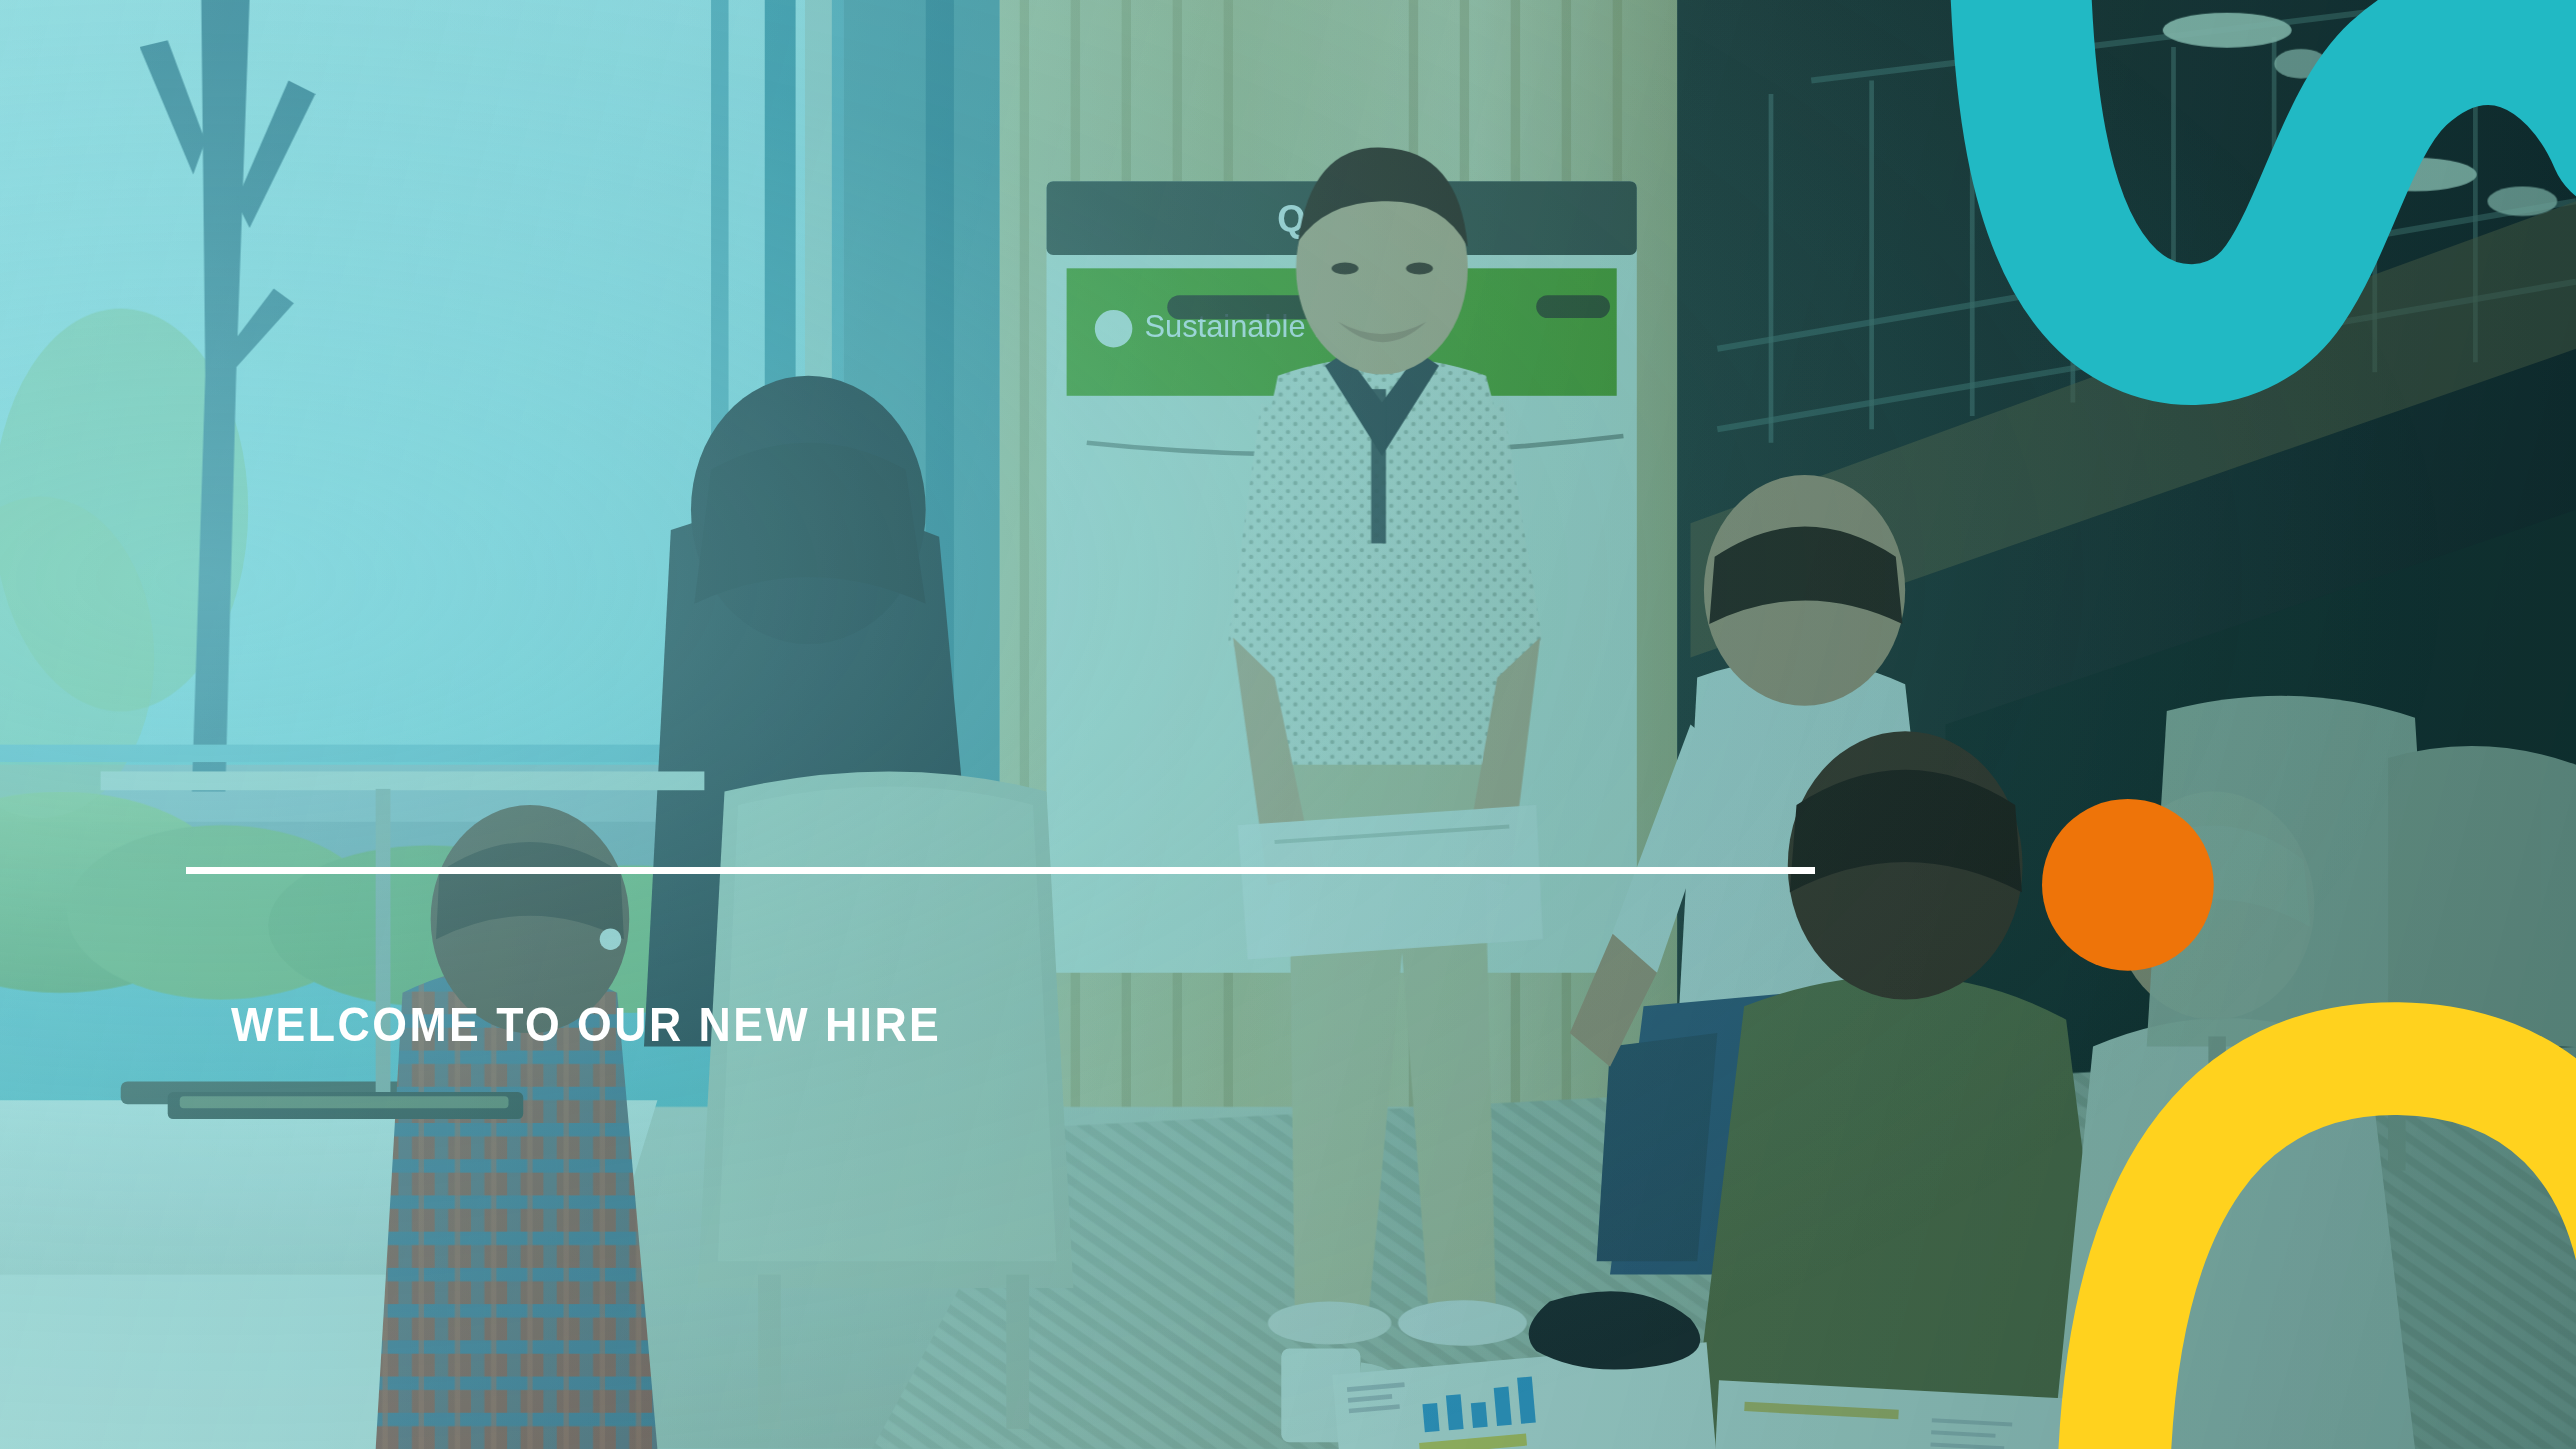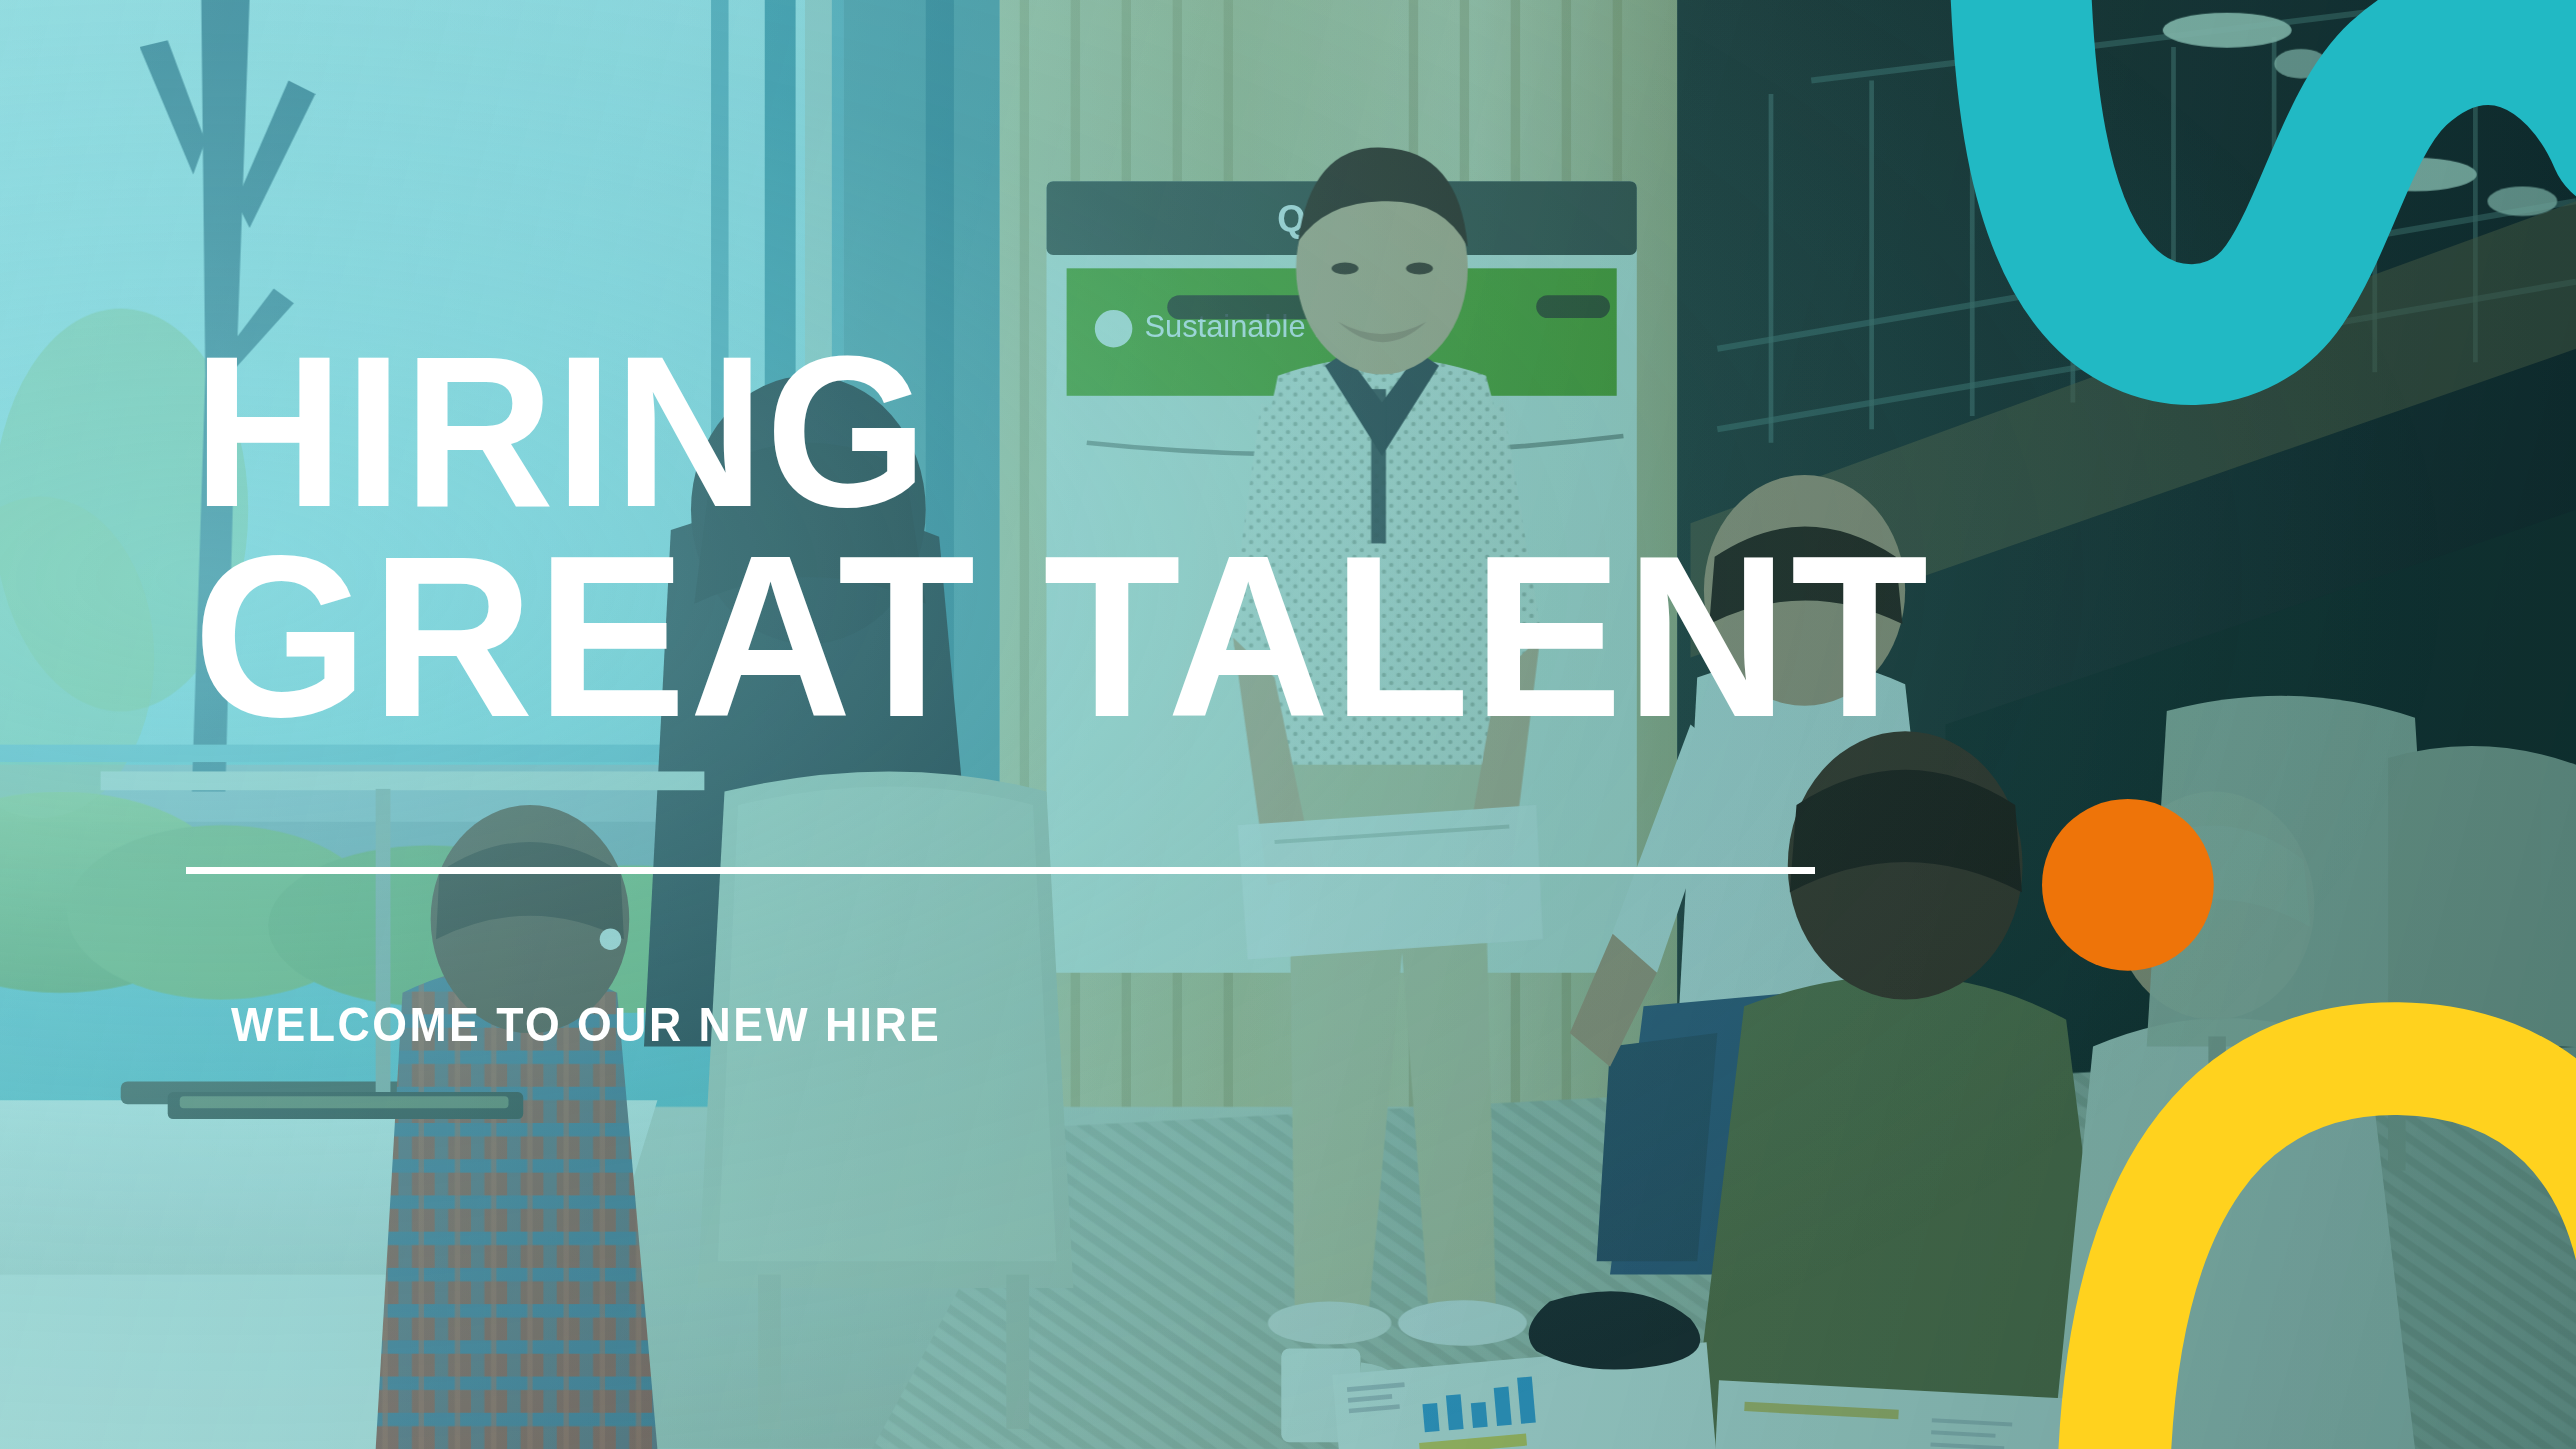--- a/index.html
+++ b/index.html
@@ -429,25 +429,19 @@
              C 3470 330, 3500 180, 3575 110
              C 3700 -5, 3840 60, 3905 210" fill="none" stroke="#21b9c4" stroke-width="210" stroke-linecap="round" stroke-linejoin="round"></path>
 
     <circle cx="3172" cy="1319" r="128" fill="#ee7409"></circle>
 
     <path d="M3150 2260
              C 3150 1760, 3330 1575, 3575 1578
              C 3790 1581, 3900 1720, 3930 1900" fill="none" stroke="#ffd21e" stroke-width="168" stroke-linecap="butt"></path>
   </svg>
 
-  <div class="headline-wrap">
-    <h1 class="headline">
-      <span class="l1">HIRING</span>
-      <span class="l2">GREAT TALENT</span>
-    </h1>
-  </div>
 
   <div class="rule"></div>
 
   <p class="subtitle">WELCOME TO OUR NEW HIRE</p>
 
 </div>
 
 
 </body></html>

